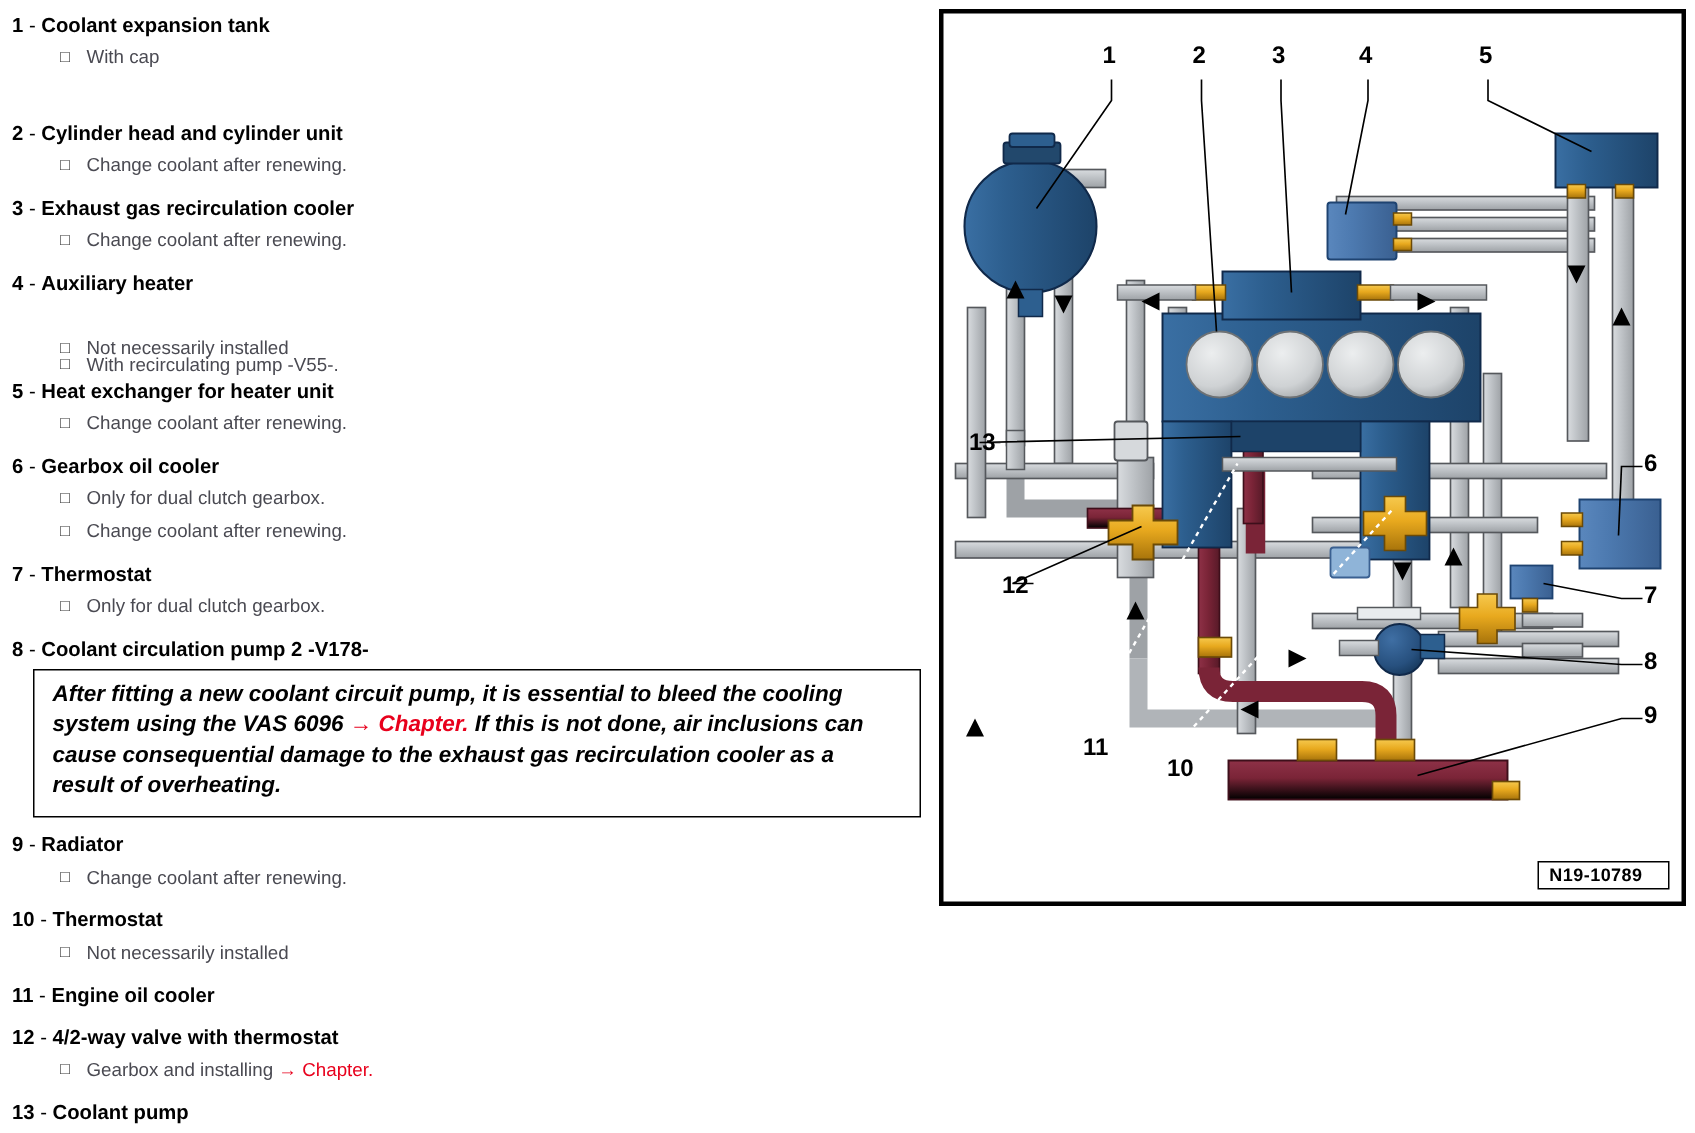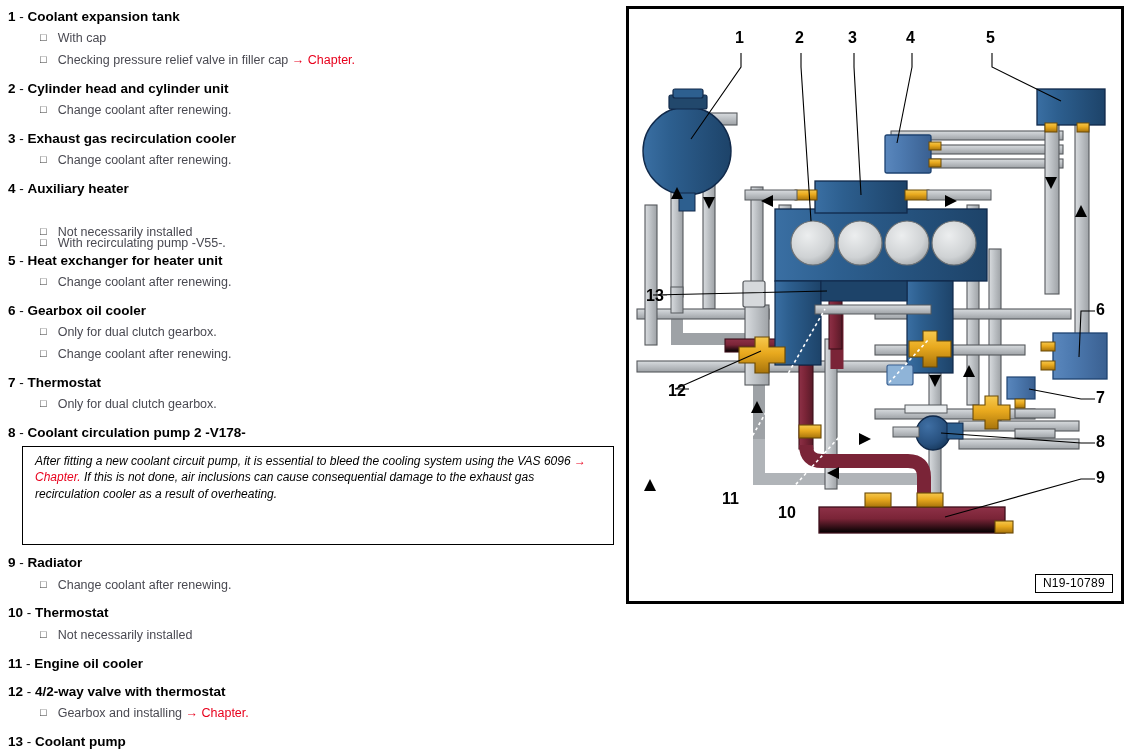--- a/index.html
+++ b/index.html
@@ -26,38 +26,37 @@
                    padding:7px 0 0 12px;}
   .warn-icon{width:26px;height:26px;border-radius:50%;background:#f5d800;
              border:2.4px solid #000;box-sizing:border-box;position:relative;
              flex:none;}
   .warn-icon::before{content:"";position:absolute;left:50%;top:4px;
              width:3.2px;height:10px;background:#000;transform:translateX(-50%);}
   .warn-icon::after{content:"";position:absolute;left:50%;top:16.5px;
              width:3.4px;height:3.4px;background:#000;border-radius:50%;
              transform:translateX(-50%);}
   .c-title{font-size:13.5px;font-style:italic;font-weight:normal;}
-  .c-body{font-size:12px;font-style:italic;font-weight:normal;line-height:1.36;
+  .c-body{font-size:15px;font-style:italic;font-weight:bold;line-height:1.36;
           padding:6px 12px 0 12px;}
 
   
   #diagram{position:absolute;left:626px;top:6px;width:498px;height:598px;
            border:3px solid #000;background:#fff;box-sizing:border-box;}
   #svgwrap{position:absolute;left:0;top:0;width:100%;height:100%;}
   #partlabel{position:absolute;right:8px;bottom:8px;border:1.4px solid #000;
-             padding:1px 7px 2px 7px;font-size:12px;background:#fff;
-             font-family:"Liberation Sans",sans-serif;letter-spacing:.3px;}
+             padding:1px 17px 2px 7px;font-size:12px;background:#fff;
+             font-family:"Liberation Sans",sans-serif;letter-spacing:.3px;font-weight:bold;}
 </style>
 </head>
 <body>
 
 <div id="legend">
     <div class="item-head" style="position: absolute; top: 9px; left: 0px;"><span class="num">1</span><span class="dash"> - </span><span>Coolant expansion tank</span></div>
     <div class="sub" style="position: absolute; top: 31px; left: 0px;"><span class="bullet">□</span><span>With cap</span></div>
-    <div class="sub" style="position: absolute; top: 53px; left: 0px;"><span class="bullet">□</span><span>Checking pressure relief valve in filler cap</span><span class="arrow"> → </span><span class="ref">Chapter.</span></div>
     <div class="item-head" style="position: absolute; top: 81px; left: 0px;"><span class="num">2</span><span class="dash"> - </span><span>Cylinder head and cylinder unit</span></div>
     <div class="sub" style="position: absolute; top: 103px; left: 0px;"><span class="bullet">□</span><span>Change coolant after renewing.</span></div>
     <div class="item-head" style="position: absolute; top: 131px; left: 0px;"><span class="num">3</span><span class="dash"> - </span><span>Exhaust gas recirculation cooler</span></div>
     <div class="sub" style="position: absolute; top: 153px; left: 0px;"><span class="bullet">□</span><span>Change coolant after renewing.</span></div>
     <div class="item-head" style="position: absolute; top: 181px; left: 0px;"><span class="num">4</span><span class="dash"> - </span><span>Auxiliary heater</span></div>
     <div class="sub" style="position: absolute; top: 203px; left: 0px; margin-top: 33px;"><span class="bullet">□</span><span>With recirculating pump -V55-.</span></div>
     <div class="sub" style="position: absolute; top: 225px; left: 0px;"><span class="bullet">□</span><span>Not necessarily installed</span></div>
     <div class="item-head" style="position: absolute; top: 253px; left: 0px;"><span class="num">5</span><span class="dash"> - </span><span>Heat exchanger for heater unit</span></div>
     <div class="sub" style="position: absolute; top: 275px; left: 0px;"><span class="bullet">□</span><span>Change coolant after renewing.</span></div>
     <div class="item-head" style="position: absolute; top: 303px; left: 0px;"><span class="num">6</span><span class="dash"> - </span><span>Gearbox oil cooler</span></div>

